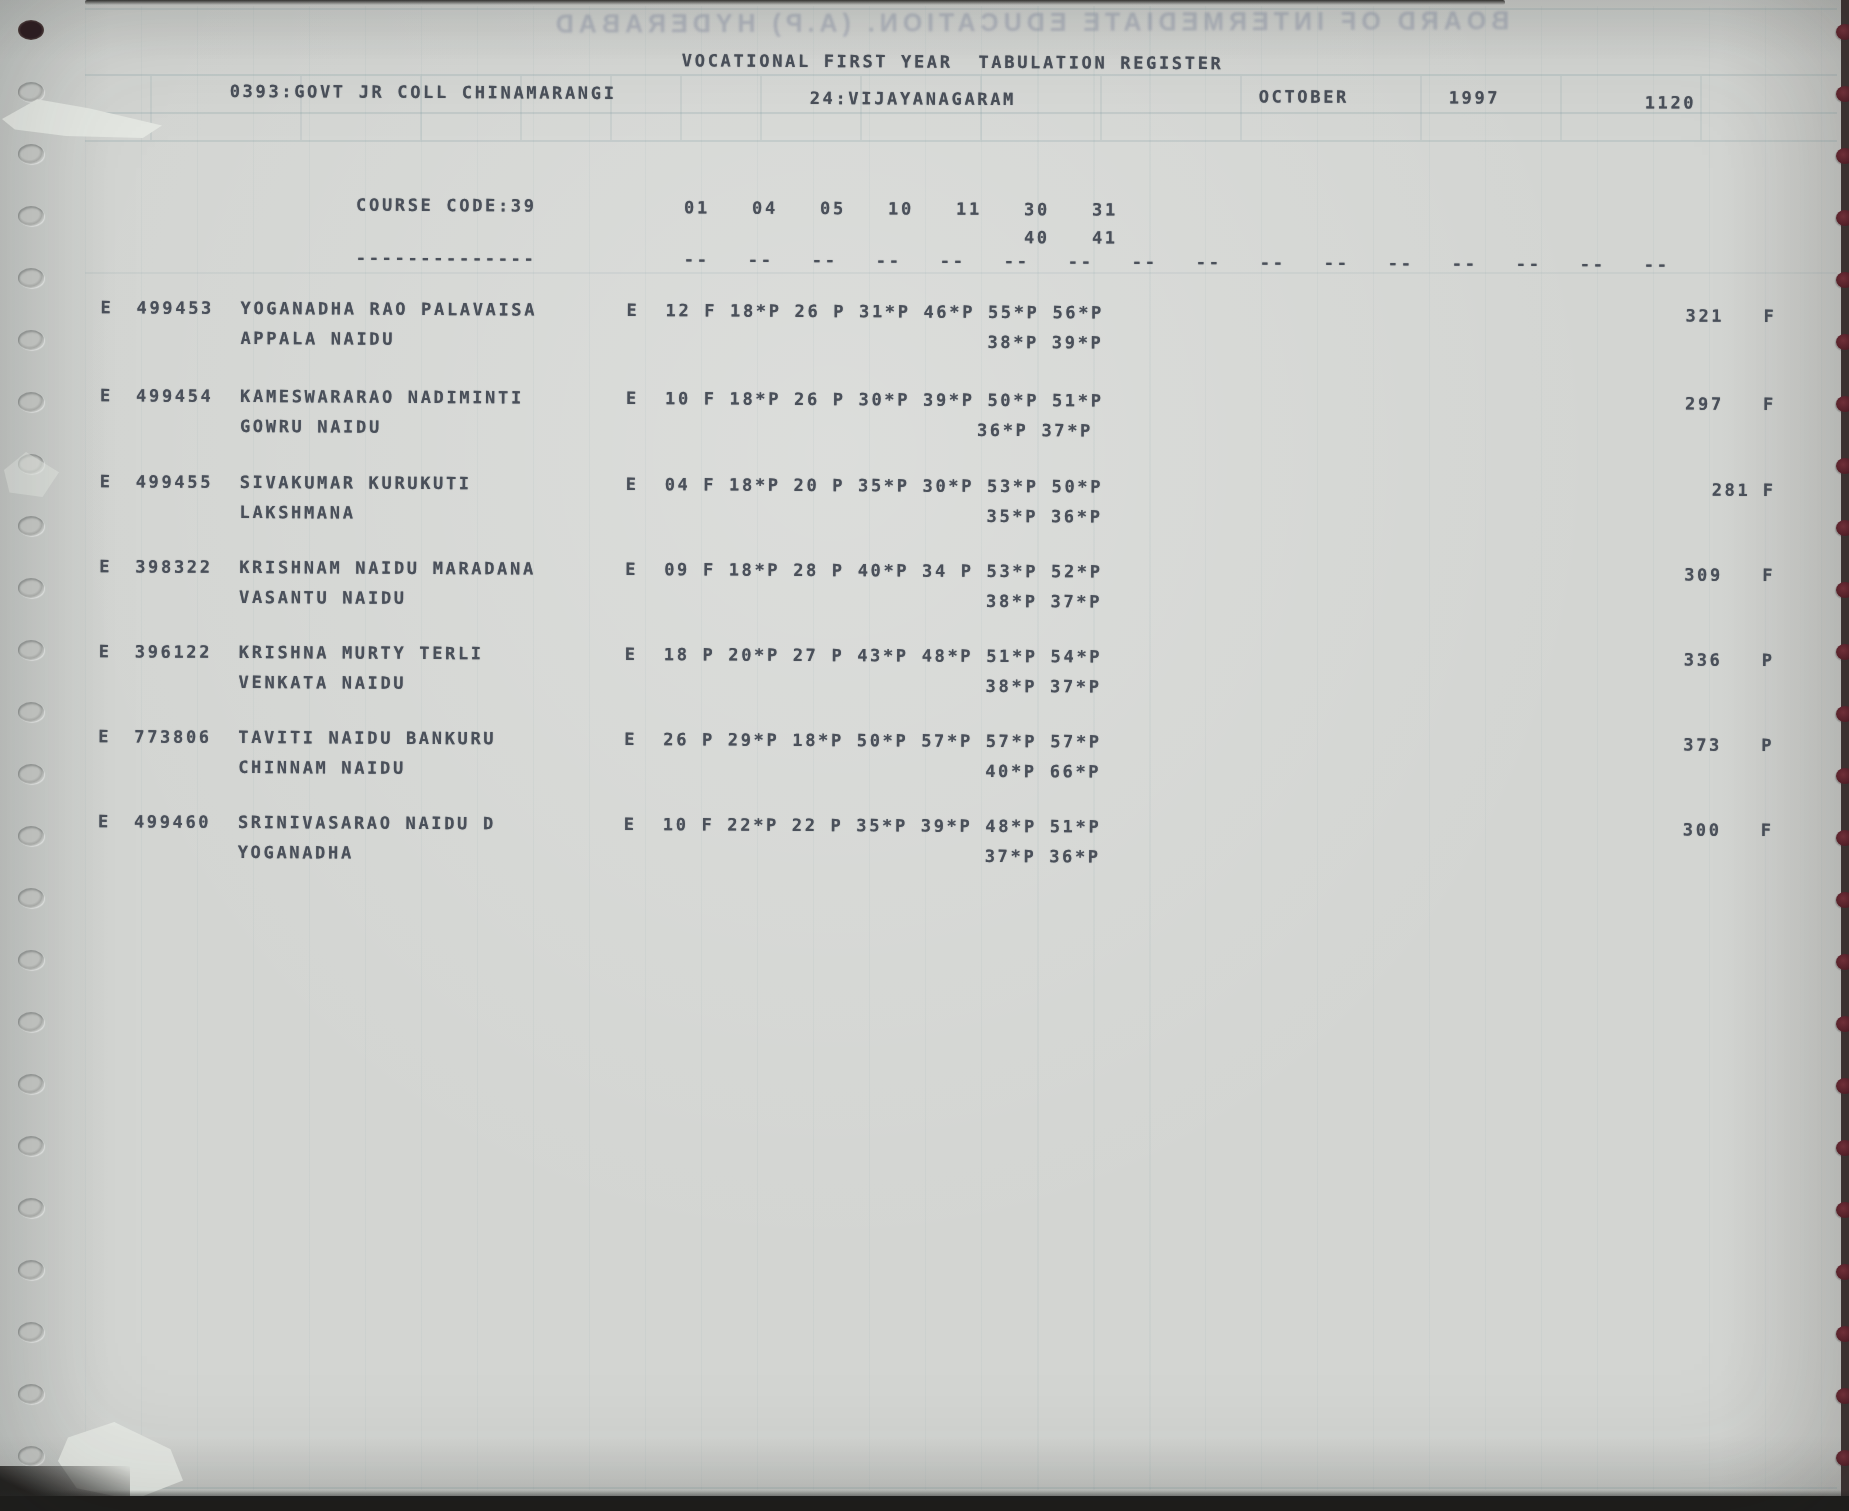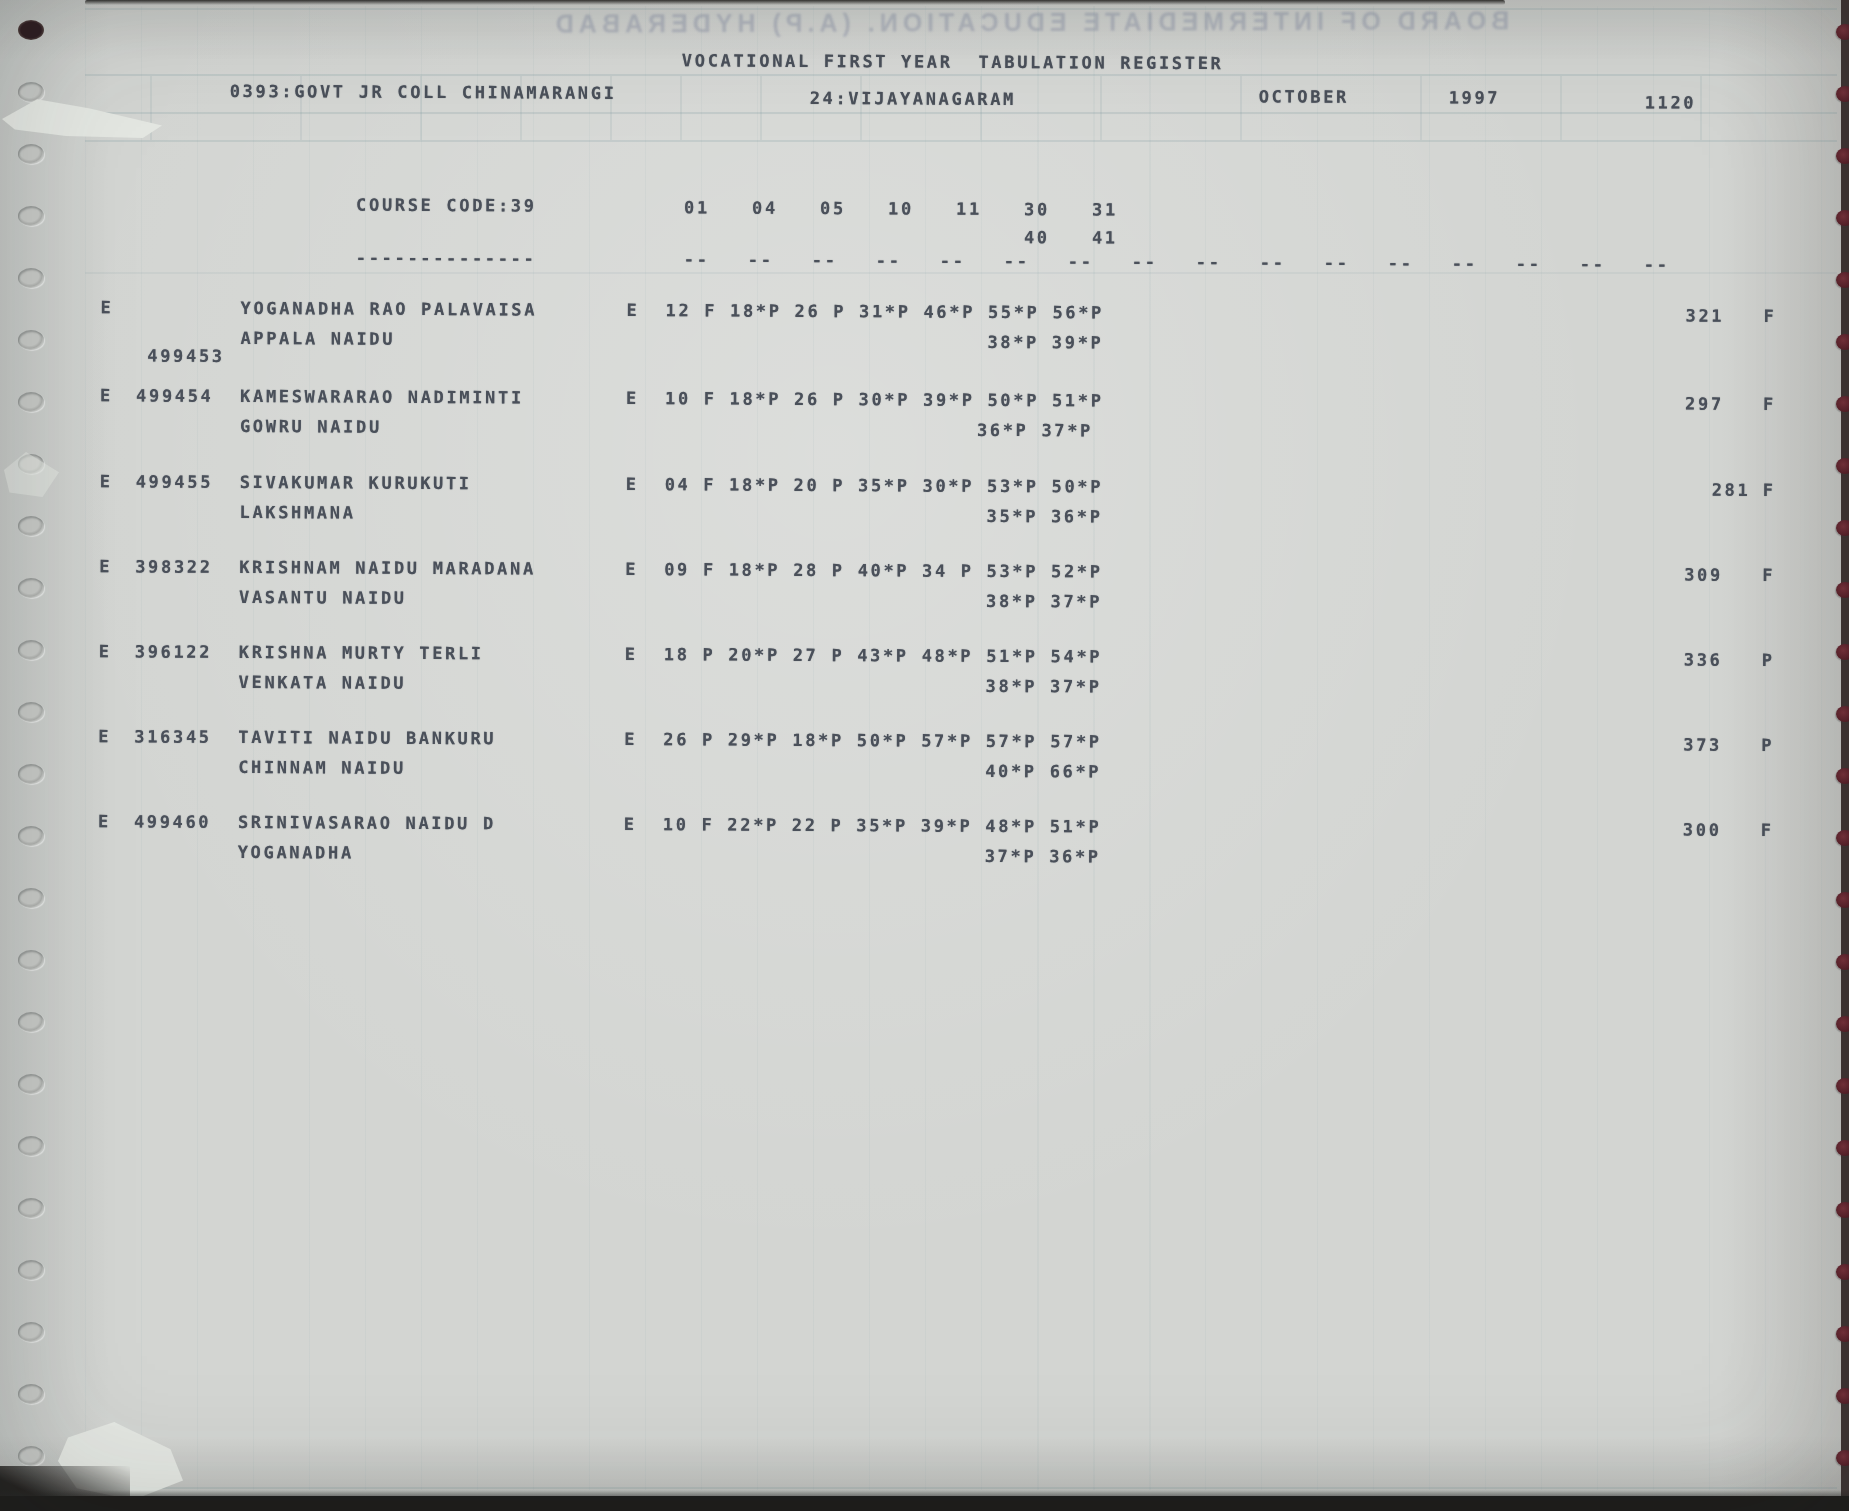--- a/index.html
+++ b/index.html
@@ -134,21 +134,21 @@
         <div class="txt" style="left: 1325px; top: 246px;">--</div>
         <div class="txt" style="left: 1389px; top: 246px;">--</div>
         <div class="txt" style="left: 1453px; top: 246px;">--</div>
         <div class="txt" style="left: 1517px; top: 246px;">--</div>
         <div class="txt" style="left: 1581px; top: 246px;">--</div>
         <div class="txt" style="left: 1645px; top: 246px;">--</div>
       </div>
     <div id="rows">
         <div class="row" style="top: 297px;">
           <div class="txt" style="left: 102px;">E</div>
-          <div class="txt" style="left: 149px; margin-top: 48px;">499453</div>
+          <div class="txt" style="left: 138px;">499453</div>
           <div class="txt" style="left: 242px;">YOGANADHA RAO PALAVAISA</div>
           <div class="txt l2" style="left: 242px;">APPALA NAIDU</div>
           <div class="txt" style="left: 628px;">E</div>
           <div class="txt" style="left: 667px;">12 F 18*P 26 P 31*P 46*P 55*P 56*P</div>
           <div class="txt l2" style="left: 989px;">38*P 39*P</div>
           <div class="txt" style="left: 1687px;">321</div>
           <div class="txt" style="left: 1765px;">F</div>
         </div>
         <div class="row" style="top: 385px;">
           <div class="txt" style="left: 102px;">E</div>
@@ -189,21 +189,21 @@
           <div class="txt" style="left: 242px;">KRISHNA MURTY TERLI</div>
           <div class="txt l2" style="left: 242px;">VENKATA NAIDU</div>
           <div class="txt" style="left: 628px;">E</div>
           <div class="txt" style="left: 667px;">18 P 20*P 27 P 43*P 48*P 51*P 54*P</div>
           <div class="txt l2" style="left: 989px;">38*P 37*P</div>
           <div class="txt" style="left: 1687px;">336</div>
           <div class="txt" style="left: 1765px;">P</div>
         </div>
         <div class="row" style="top: 726px;">
           <div class="txt" style="left: 102px;">E</div>
-          <div class="txt" style="left: 138px;">316345</div>
+          <div class="txt" style="left: 138px;">773806</div>
           <div class="txt" style="left: 242px;">TAVITI NAIDU BANKURU</div>
           <div class="txt l2" style="left: 242px;">CHINNAM NAIDU</div>
           <div class="txt" style="left: 628px;">E</div>
           <div class="txt" style="left: 667px;">26 P 29*P 18*P 50*P 57*P 57*P 57*P</div>
           <div class="txt l2" style="left: 989px;">40*P 66*P</div>
           <div class="txt" style="left: 1687px;">373</div>
           <div class="txt" style="left: 1765px;">P</div>
         </div>
         <div class="row" style="top: 811px;">
           <div class="txt" style="left: 102px;">E</div>

